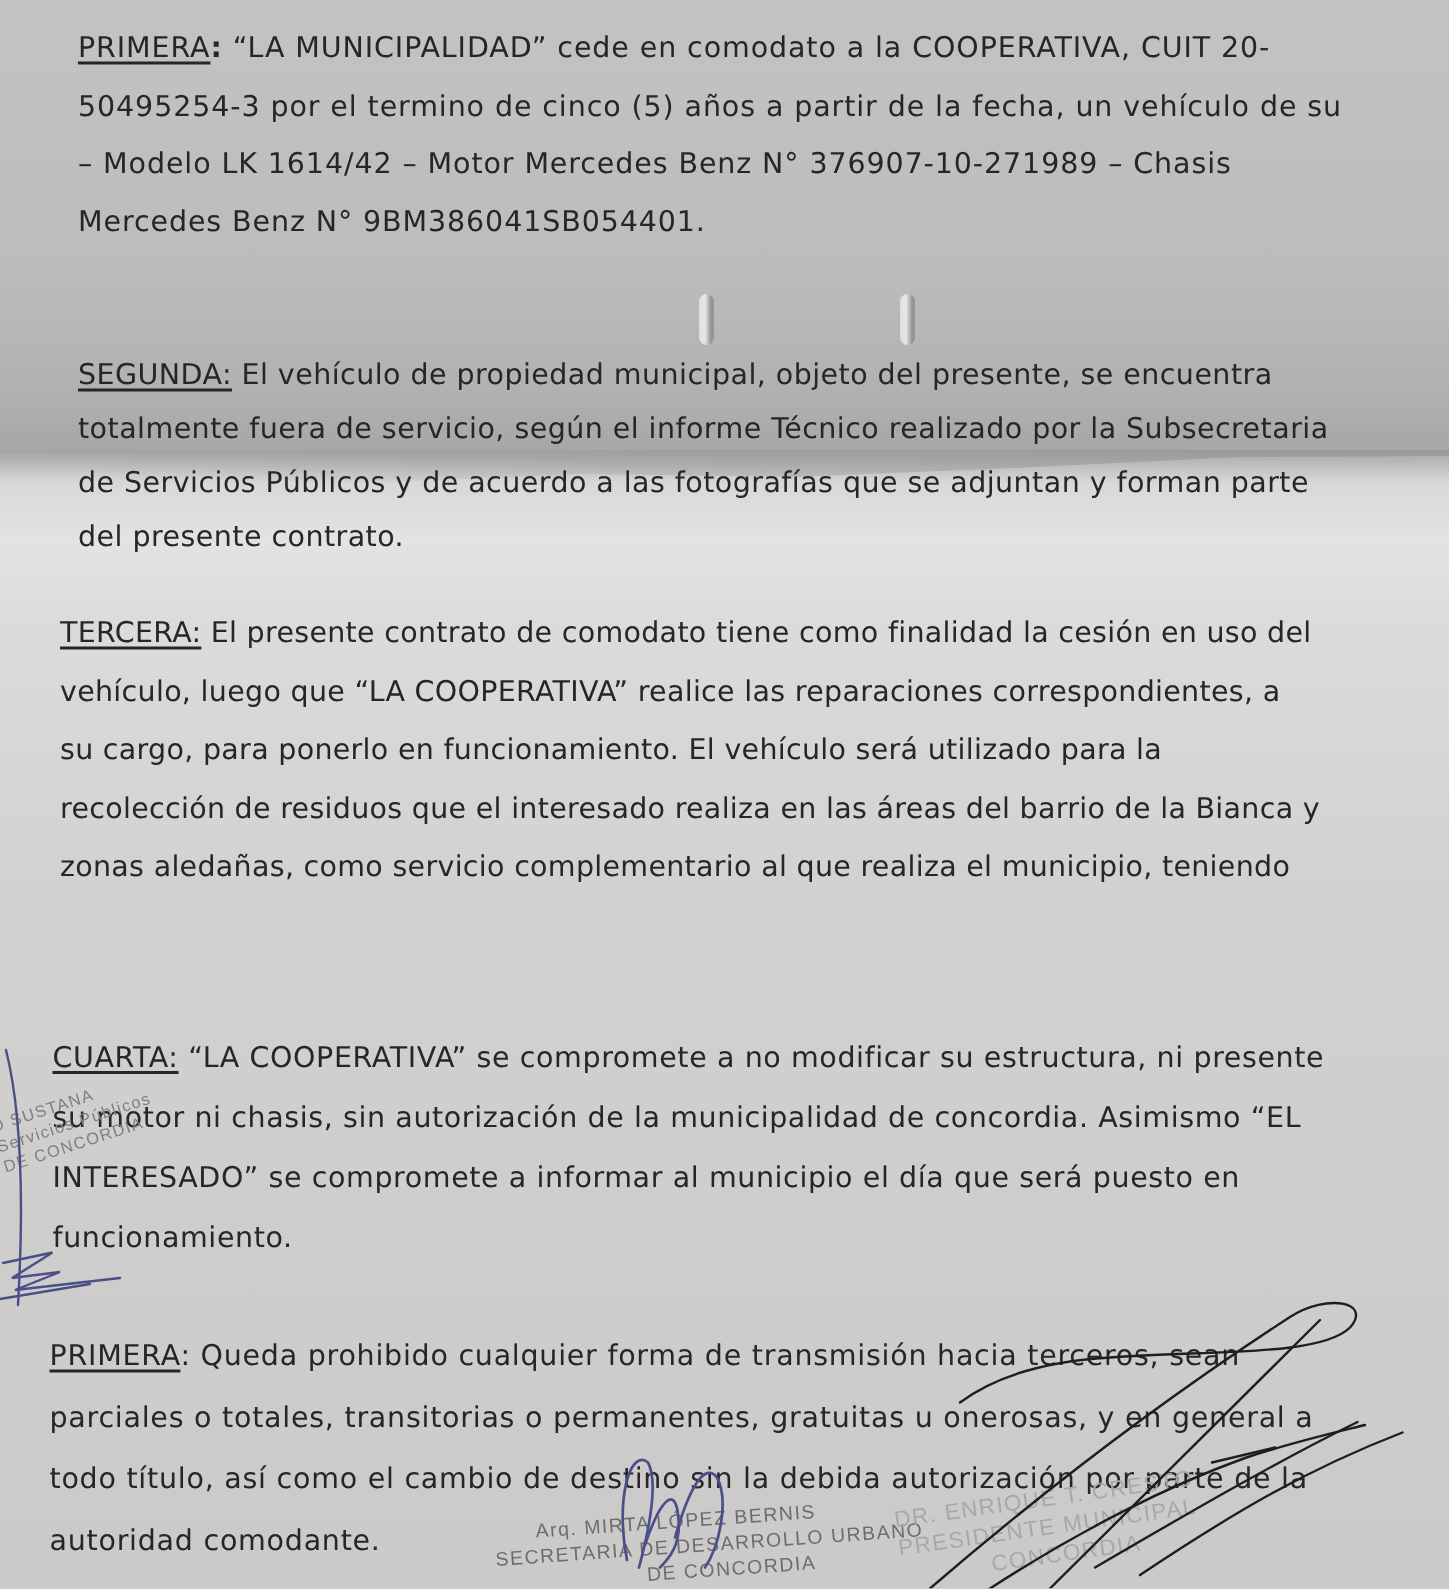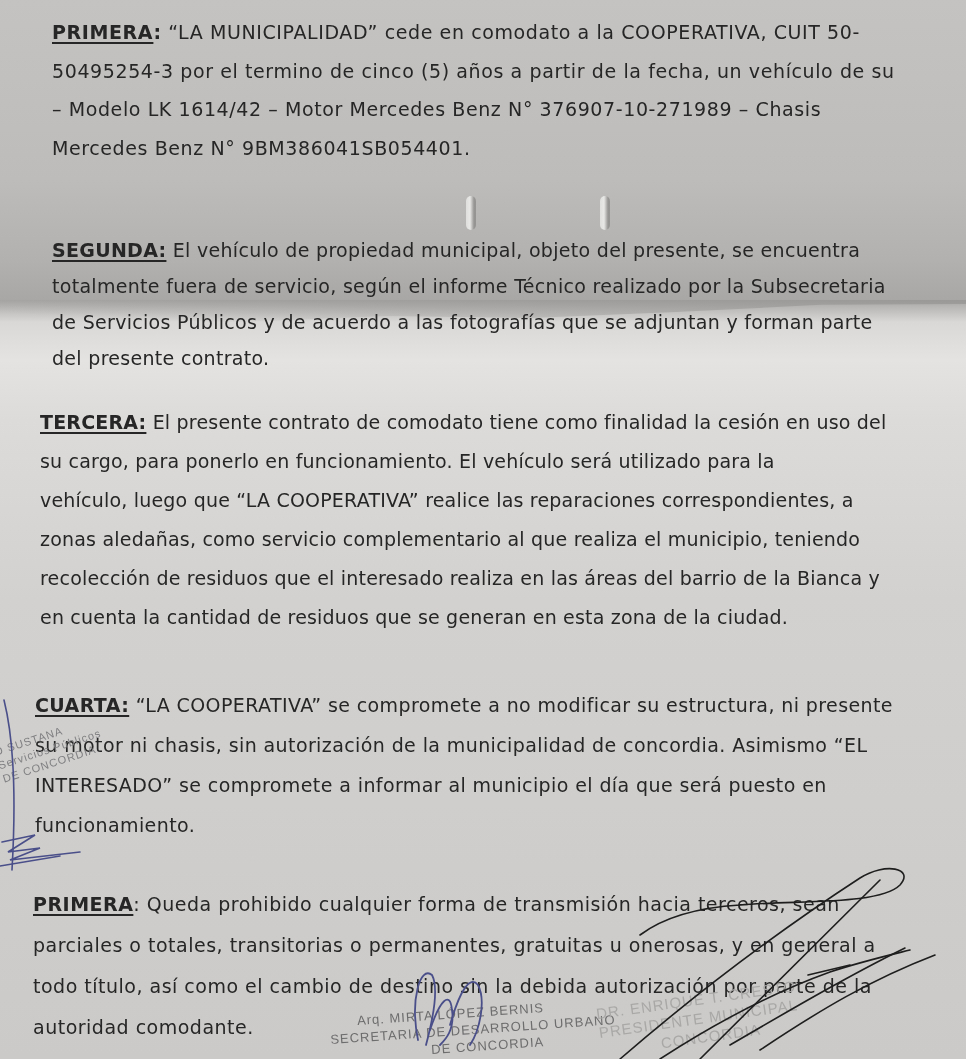--- a/index.html
+++ b/index.html
@@ -24,56 +24,55 @@
   .staple {
     position: absolute; width: 10px; height: 34px; border-radius: 5px;
     background: linear-gradient(90deg, #e8e8e6, #f4f4f2 40%, #8e8c8a 80%);
     opacity: .8;
   }
   .clause {
     position: absolute; font-size: 19px; line-height: 38.5px; letter-spacing: 0.6px;
     text-align: justify; text-align-last: left;
   }
   .clause .line { display: block; white-space: nowrap; }
-  .head { font-weight: bold; text-decoration: underline; text-decoration-thickness: 2px; text-underline-offset: 3px; }
+  .head { font-weight: normal; text-decoration: underline; text-decoration-thickness: 2px; text-underline-offset: 3px; }
   .stamp {
     position: absolute; color: #8d8c8b; font-size: 13px; letter-spacing: 1px; line-height: 17px;
     font-family: "Liberation Sans", sans-serif; white-space: nowrap;
   }
   svg.ink { position: absolute; left: 0; top: 0; pointer-events: none; }
 </style>
 </head>
 <body>
 
 <div class="page"></div>
 <div class="crease"></div>
 <div class="staple" style="left:466px;top:196px;"></div>
 <div class="staple" style="left:600px;top:196px;"></div>
 
 <div class="clause" style="left:52px;top:13px;width:878px;">
-  <span class="line"><span class="head">PRIMERA</span><b>:</b> <span>“LA MUNICIPALIDAD” cede en comodato a la COOPERATIVA, CUIT 50-</span></span>
+  <span class="line"><span class="head">PRIMERA</span><b>:</b> <span>“LA MUNICIPALIDAD” cede en comodato a la COOPERATIVA, CUIT 20-</span></span>
   <span class="line">50495254-3 por el termino de cinco (5) años a partir de la fecha, un vehículo de su</span>
   <span class="line">– Modelo LK 1614/42 – Motor Mercedes Benz N° 376907-10-271989 – Chasis</span>
   <span class="line">Mercedes Benz N° 9BM386041SB054401.</span>
 </div>
 
 <div class="clause" style="left:52px;top:232px;width:880px;line-height:36px;letter-spacing:0.3px;">
   <span class="line"><span class="head">SEGUNDA:</span> <span>El vehículo de propiedad municipal, objeto del presente, se encuentra</span></span>
   <span class="line">totalmente fuera de servicio, según el informe Técnico realizado por la Subsecretaria</span>
   <span class="line">de Servicios Públicos y de acuerdo a las fotografías que se adjuntan y forman parte</span>
   <span class="line">del presente contrato.</span>
 </div>
 
 <div class="clause" style="left:40px;top:403px;width:920px;line-height:39px;letter-spacing:0.2px;">
   <span class="line"><span class="head">TERCERA:</span> <span>El presente contrato de comodato tiene como finalidad la cesión en uso del</span></span>
+  <span class="line">vehículo, luego que “LA COOPERATIVA” realice las reparaciones correspondientes, a</span>
   <span class="line">su cargo, para ponerlo en funcionamiento. El vehículo será utilizado para la</span>
-  <span class="line">vehículo, luego que “LA COOPERATIVA” realice las reparaciones correspondientes, a</span>
+  <span class="line">recolección de residuos que el interesado realiza en las áreas del barrio de la Bianca y</span>
   <span class="line">zonas aledañas, como servicio complementario al que realiza el municipio, teniendo</span>
-  <span class="line">recolección de residuos que el interesado realiza en las áreas del barrio de la Bianca y</span>
-  <span class="line">en cuenta la cantidad de residuos que se generan en esta zona de la ciudad.</span>
 </div>
 
 <div class="clause" style="left:35px;top:685px;width:940px;line-height:40px;letter-spacing:0.4px;">
   <span class="line"><span class="head">CUARTA:</span> <span>“LA COOPERATIVA” se compromete a no modificar su estructura, ni presente</span></span>
   <span class="line">su motor ni chasis, sin autorización de la municipalidad de concordia. Asimismo “EL</span>
   <span class="line">INTERESADO” se compromete a informar al municipio el día que será puesto en</span>
   <span class="line">funcionamiento.</span>
 </div>
 
 <div class="clause" style="left:33px;top:884px;width:940px;line-height:41px;letter-spacing:0.5px;">

